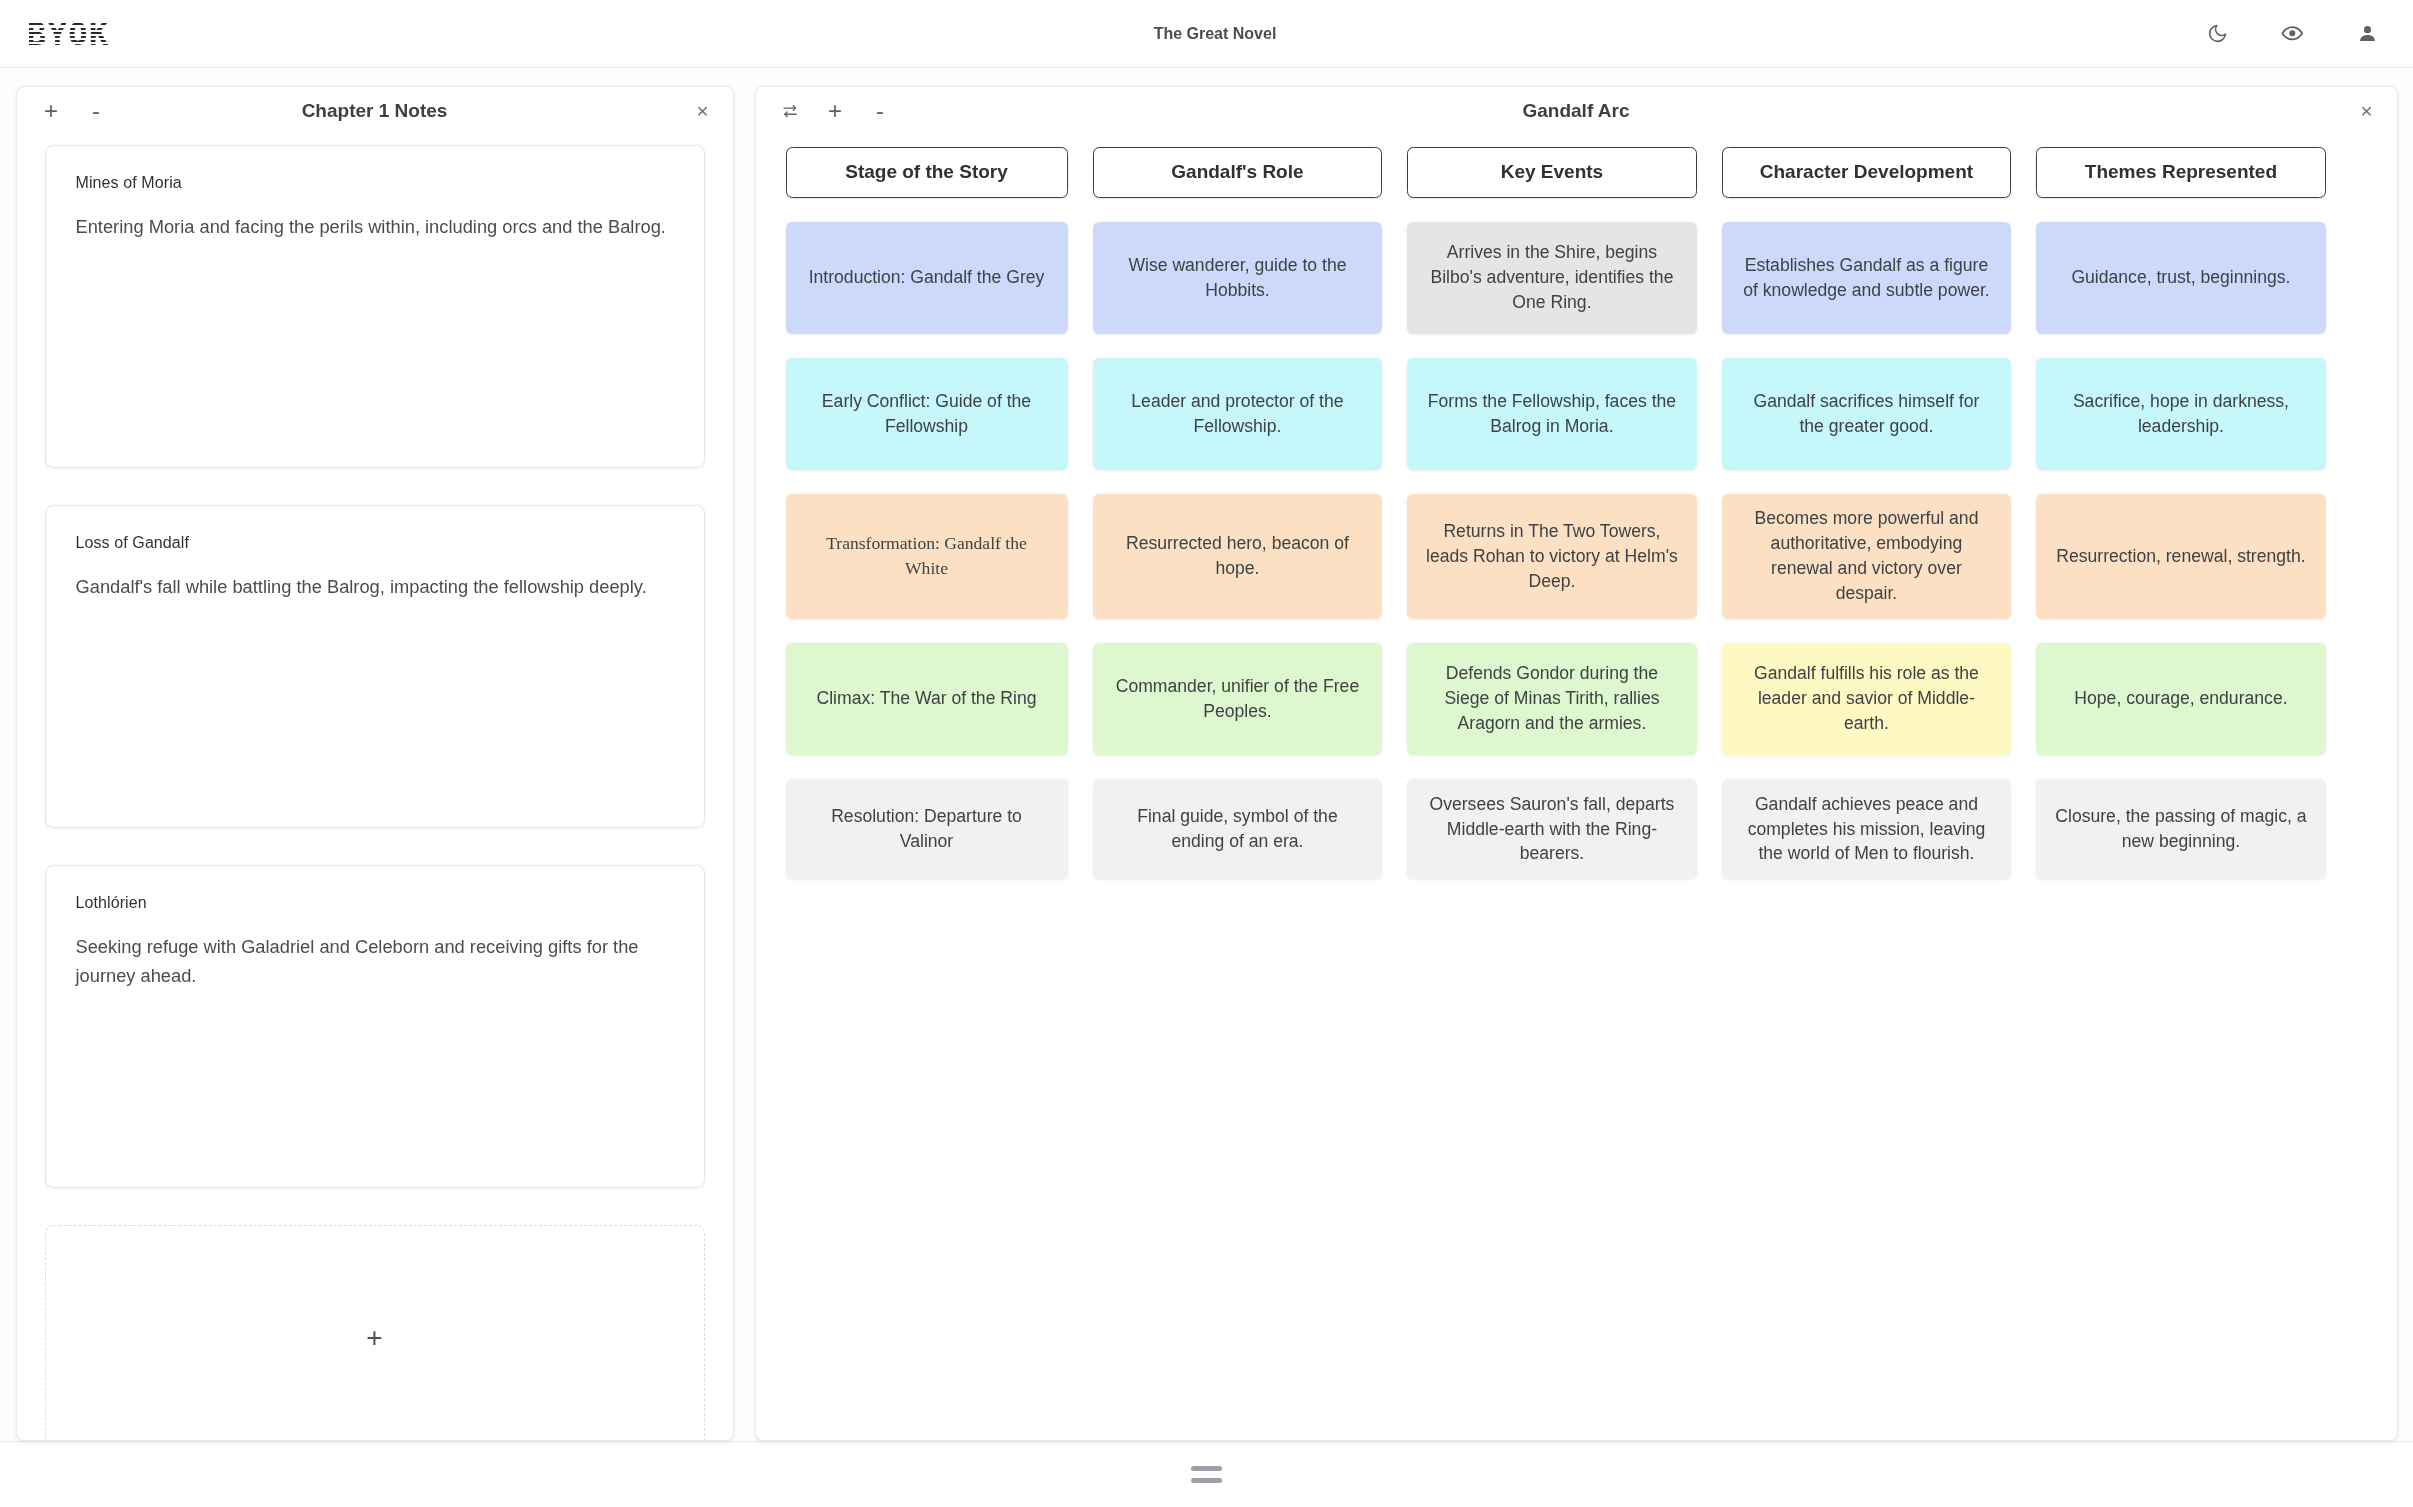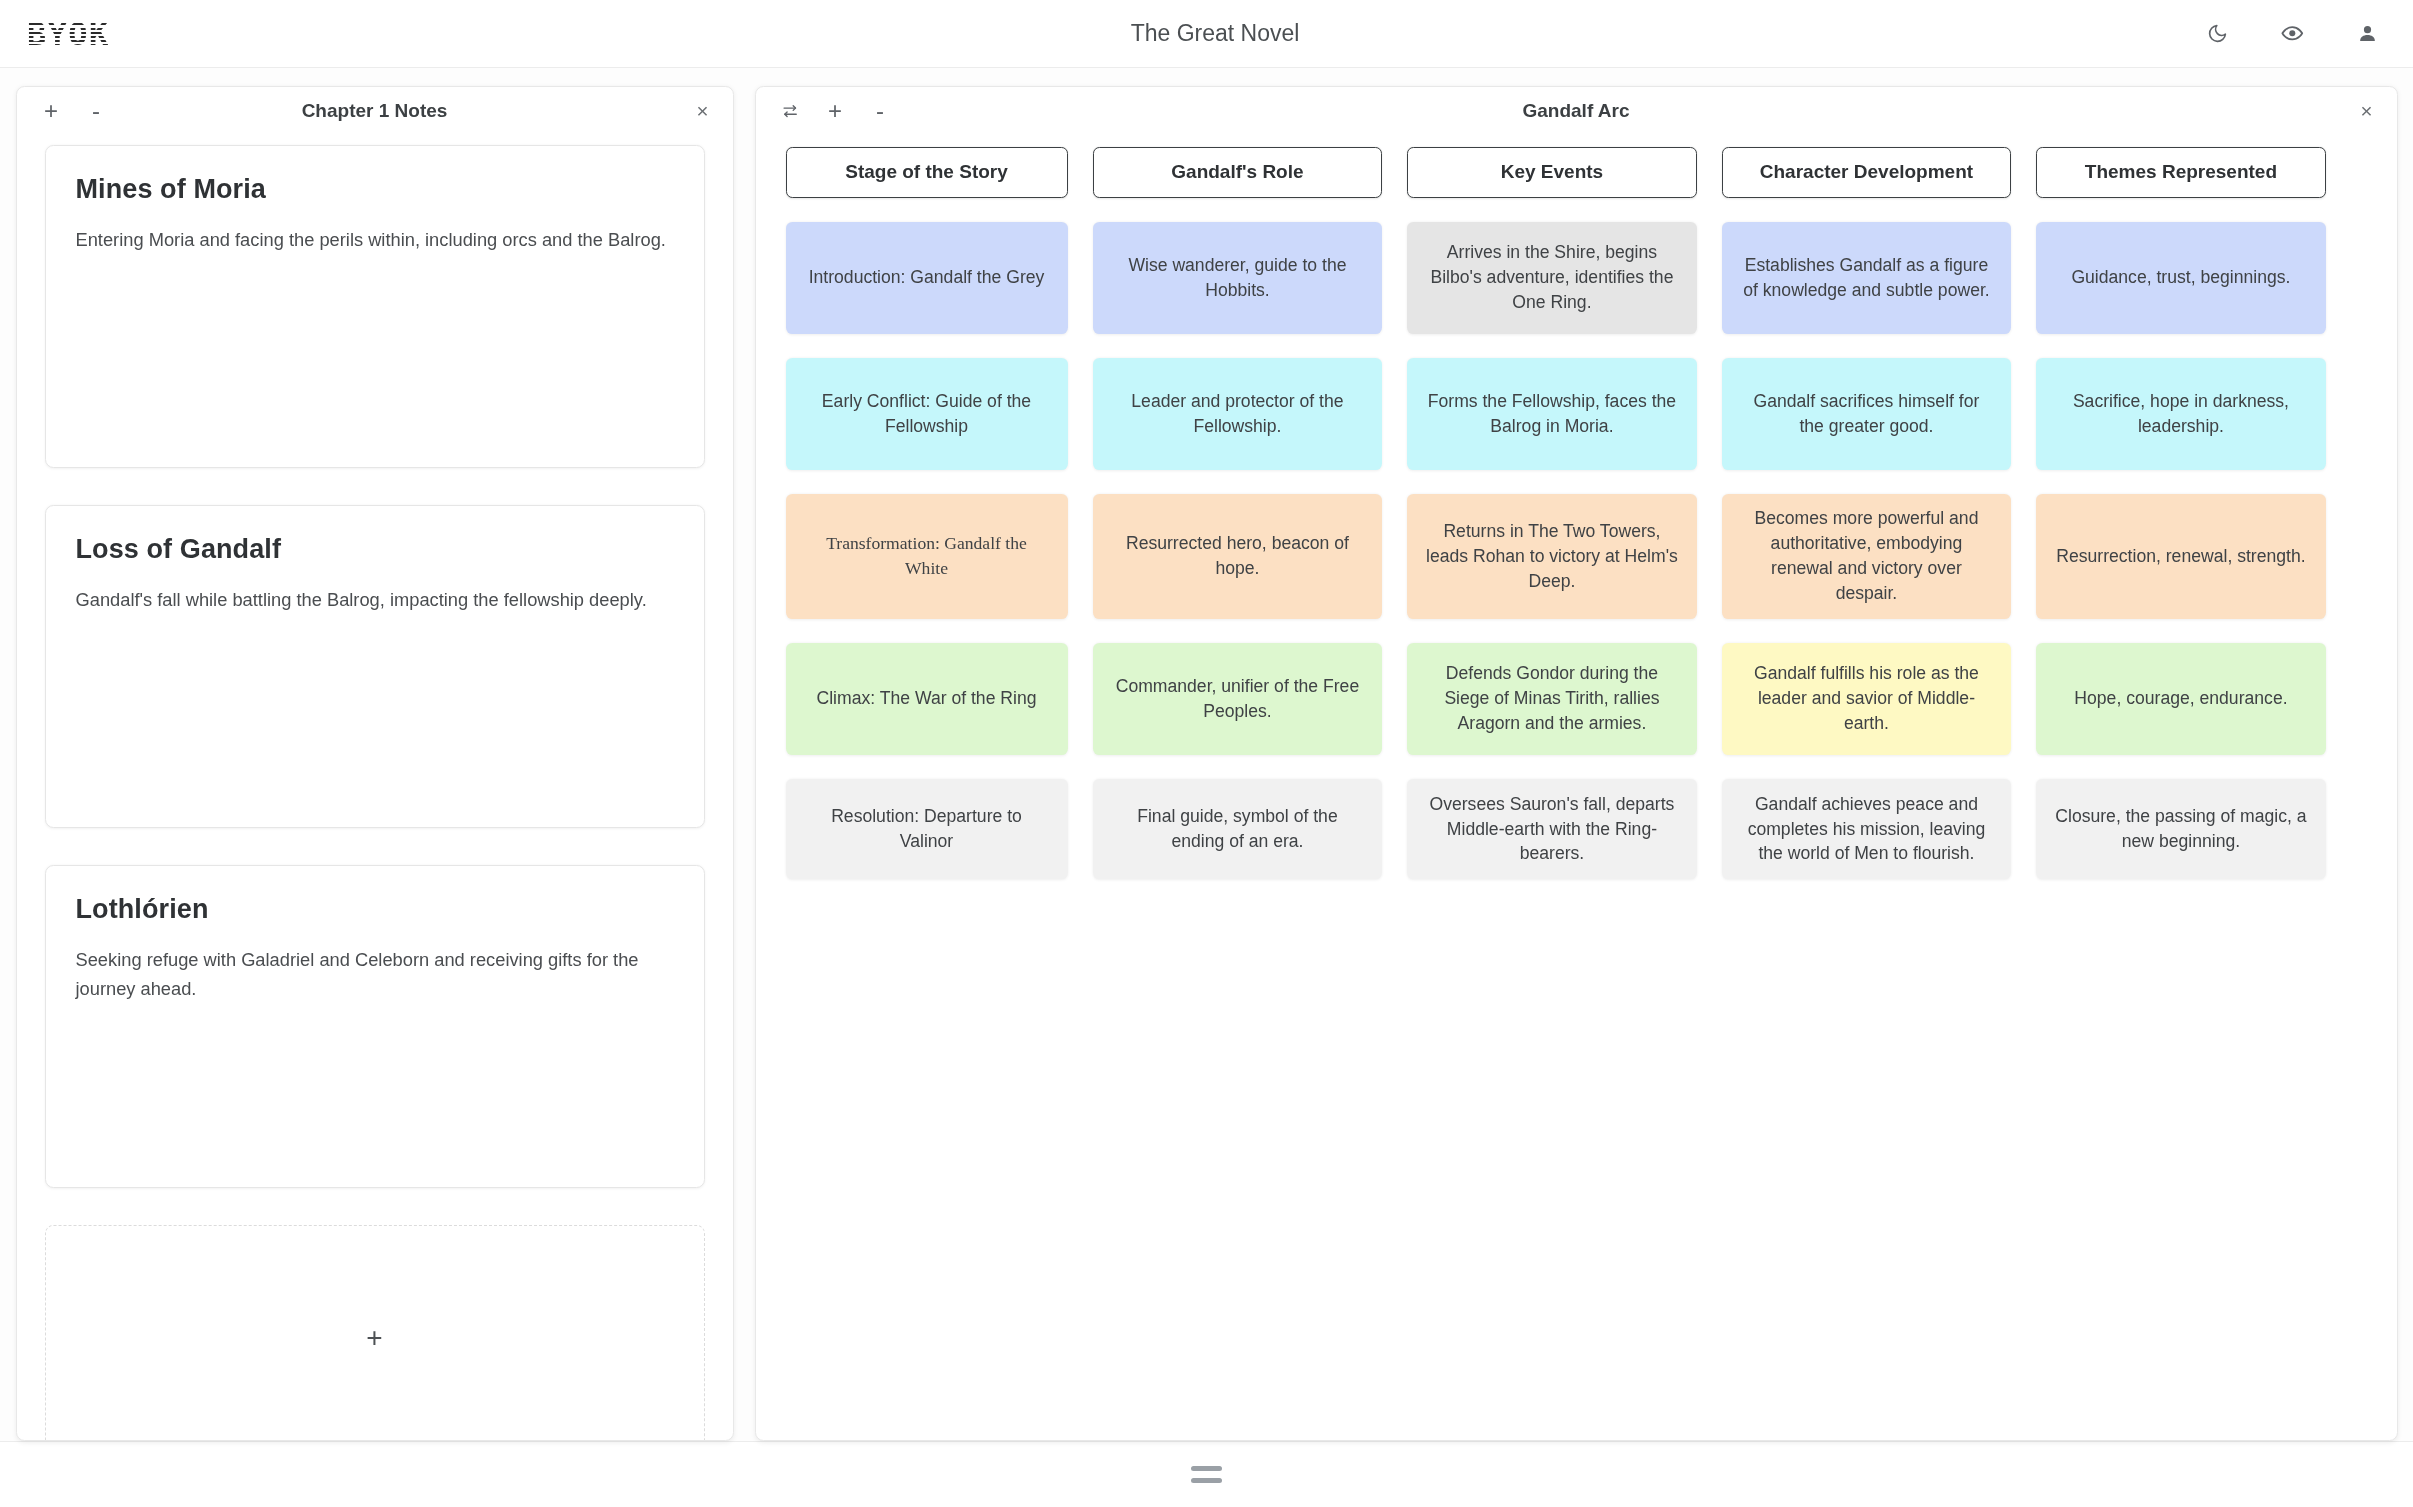--- a/index.html
+++ b/index.html
@@ -39,23 +39,23 @@
     background: repeating-linear-gradient(
       to bottom,
       rgba(255,255,255,0) 0px, rgba(255,255,255,0) 2.1px,
       #ffffff 2.1px, #ffffff 4.2px);
     pointer-events: none;
   }
   .app-title {
     position: absolute;
     left: 0; right: 0;
     text-align: center;
-    font-size: 23px;
+    font-size: 16px;
     color: #4b4f52;
-    font-weight: 400;
+    font-weight: 700;
     margin-left: 17px;
   }
   .topbar-actions {
     margin-left: auto;
     margin-right: 30px;
     display: flex;
     align-items: center;
     gap: 44px;
     position: relative;
     z-index: 3;
@@ -144,22 +144,22 @@
   .note-card {
     background: #ffffff;
     border: 0.7px solid #e6e6e6;
     border-radius: 8.5px;
     box-shadow: 0 0.7px 2.8px rgba(0,0,0,0.055);
     padding: 28px 30px;
     margin-bottom: 37px;
     height: 323px;
   }
   .note-title {
-    font-size: 27px;
-    font-weight: 700;
+    font-size: 16px;
+    font-weight: 400;
     color: #2f3235;
     margin-bottom: 21px;
     letter-spacing: 0.1px;
   }
   .note-text {
     font-size: 18.3px;
     line-height: 1.58;
     color: #4a4d50;
   }
   .note-add {

